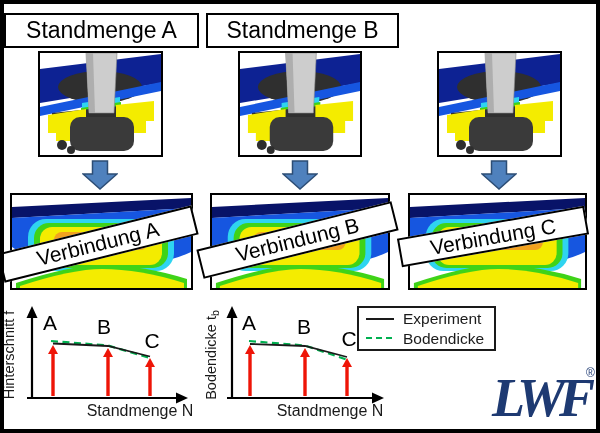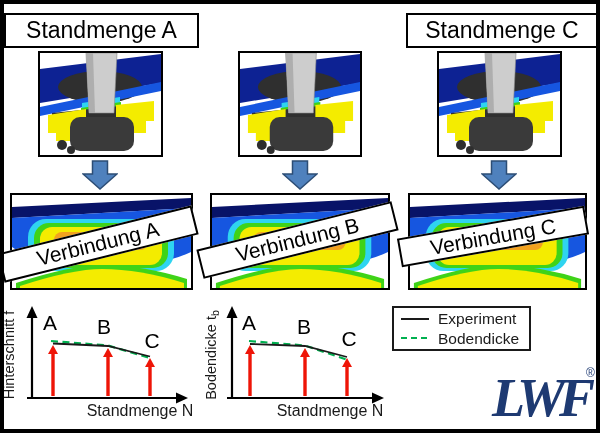--- a/index.html
+++ b/index.html
@@ -6,21 +6,21 @@
   .canvas{position:relative;width:600px;height:433px;background:#ffffff;overflow:hidden;}
   .frame{position:absolute;inset:0;border:4px solid #000;pointer-events:none;z-index:60;}
   .abs{position:absolute;}
   .stage-box{position:absolute;height:35px;border:2px solid #000;background:#fff;
     display:flex;align-items:center;justify-content:center;font-size:23px;color:#000;
     box-sizing:border-box;z-index:5;}
   .img-box{position:absolute;border:2px solid #000;background:#fff;box-sizing:border-box;z-index:2;}
   .img-box svg{display:block;width:100%;height:100%;}
   .banner{position:absolute;border:2px solid #000;background:#fff;box-sizing:border-box;
     display:flex;align-items:center;justify-content:center;font-size:21px;color:#000;z-index:10;}
-  .legend{position:absolute;left:392px;top:306px;width:139px;height:45px;border:2px solid #1a1a1a;
+  .legend{position:absolute;left:357px;top:306px;width:139px;height:45px;border:2px solid #1a1a1a;
     background:#fff;box-sizing:border-box;z-index:5;display:flex;flex-direction:column;
     justify-content:center;gap:2px;padding:2px 6px;}
   .legend-row{display:flex;align-items:center;gap:8px;height:18px;}
   .legend-row .lbl{font-size:15.5px;color:#1a1a1a;line-height:1;}
   .chart-svg{position:absolute;z-index:4;}
   text{font-family:"Liberation Sans",sans-serif;}
   .logo-text{font-family:"Liberation Serif",serif;font-weight:bold;font-style:italic;}
 </style>
 </head>
 <body>
@@ -56,22 +56,22 @@
         <rect x="42" y="37" width="94" height="18" rx="8" fill="#f2a21f"></rect>
         <path d="M4,88 Q60,70 90,70 Q130,70 175,84 L175,93 L4,93 Z" fill="#3fd318"></path>
         <path d="M8,91 Q60,74 90,74 Q128,74 172,88 L172,93 L8,93 Z" fill="#f4ec00"></path>
       </g>
     </defs>
   </svg>
 
   <div class="stage-box" style="left:4px;top:13px;width:195px;">
     <span>Standmenge A</span>
   </div>
-  <div class="stage-box" style="left:406px;top:13px;width:192px;">
-    <span>Standmenge C</span>
+  <div class="stage-box" style="left:206px;top:13px;width:193px;">
+    <span>Standmenge B</span>
   </div>
 
   <div class="img-box" style="left:38px;top:51px;width:125px;height:106px;">
     <svg viewBox="0 0 121 102" preserveAspectRatio="none">
         <use href="#scene-top"></use>
       </svg>
   </div>
   <div class="img-box" style="left:238px;top:51px;width:124px;height:106px;">
     <svg viewBox="0 0 121 102" preserveAspectRatio="none">
         <use href="#scene-top"></use>

